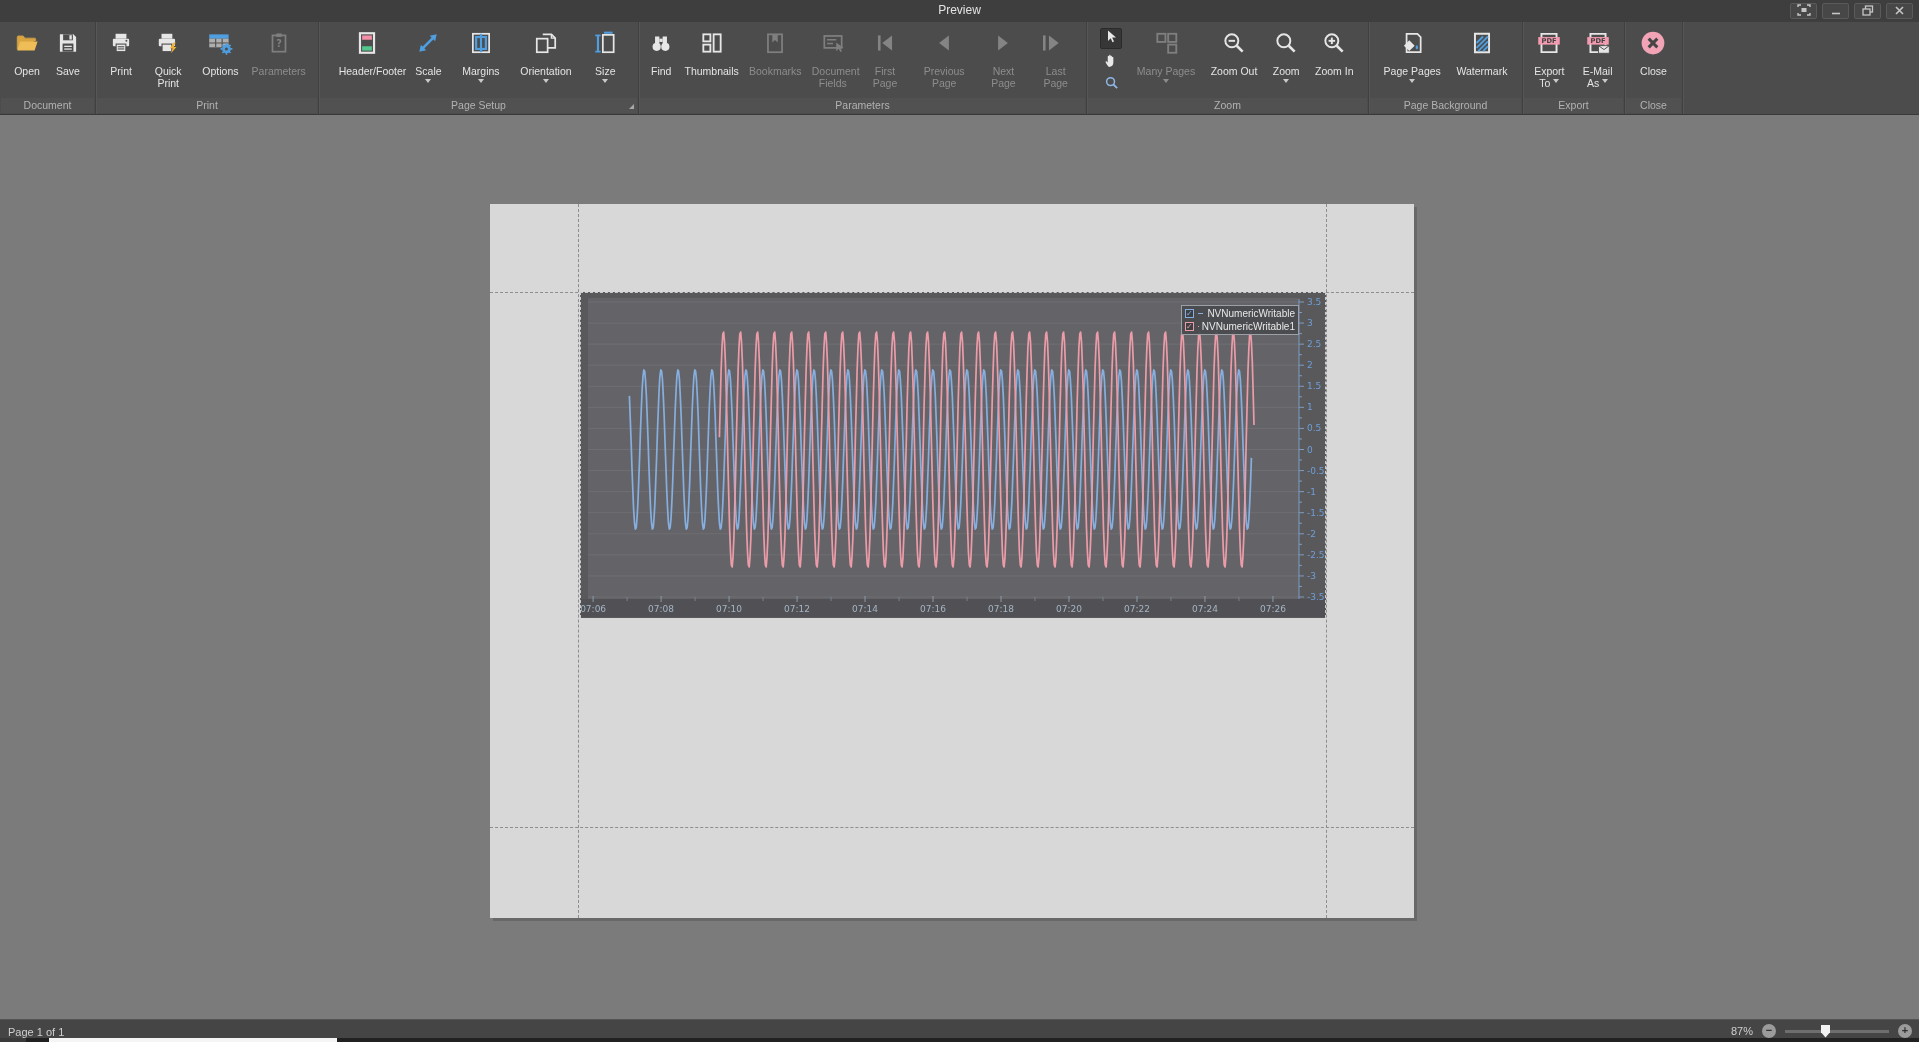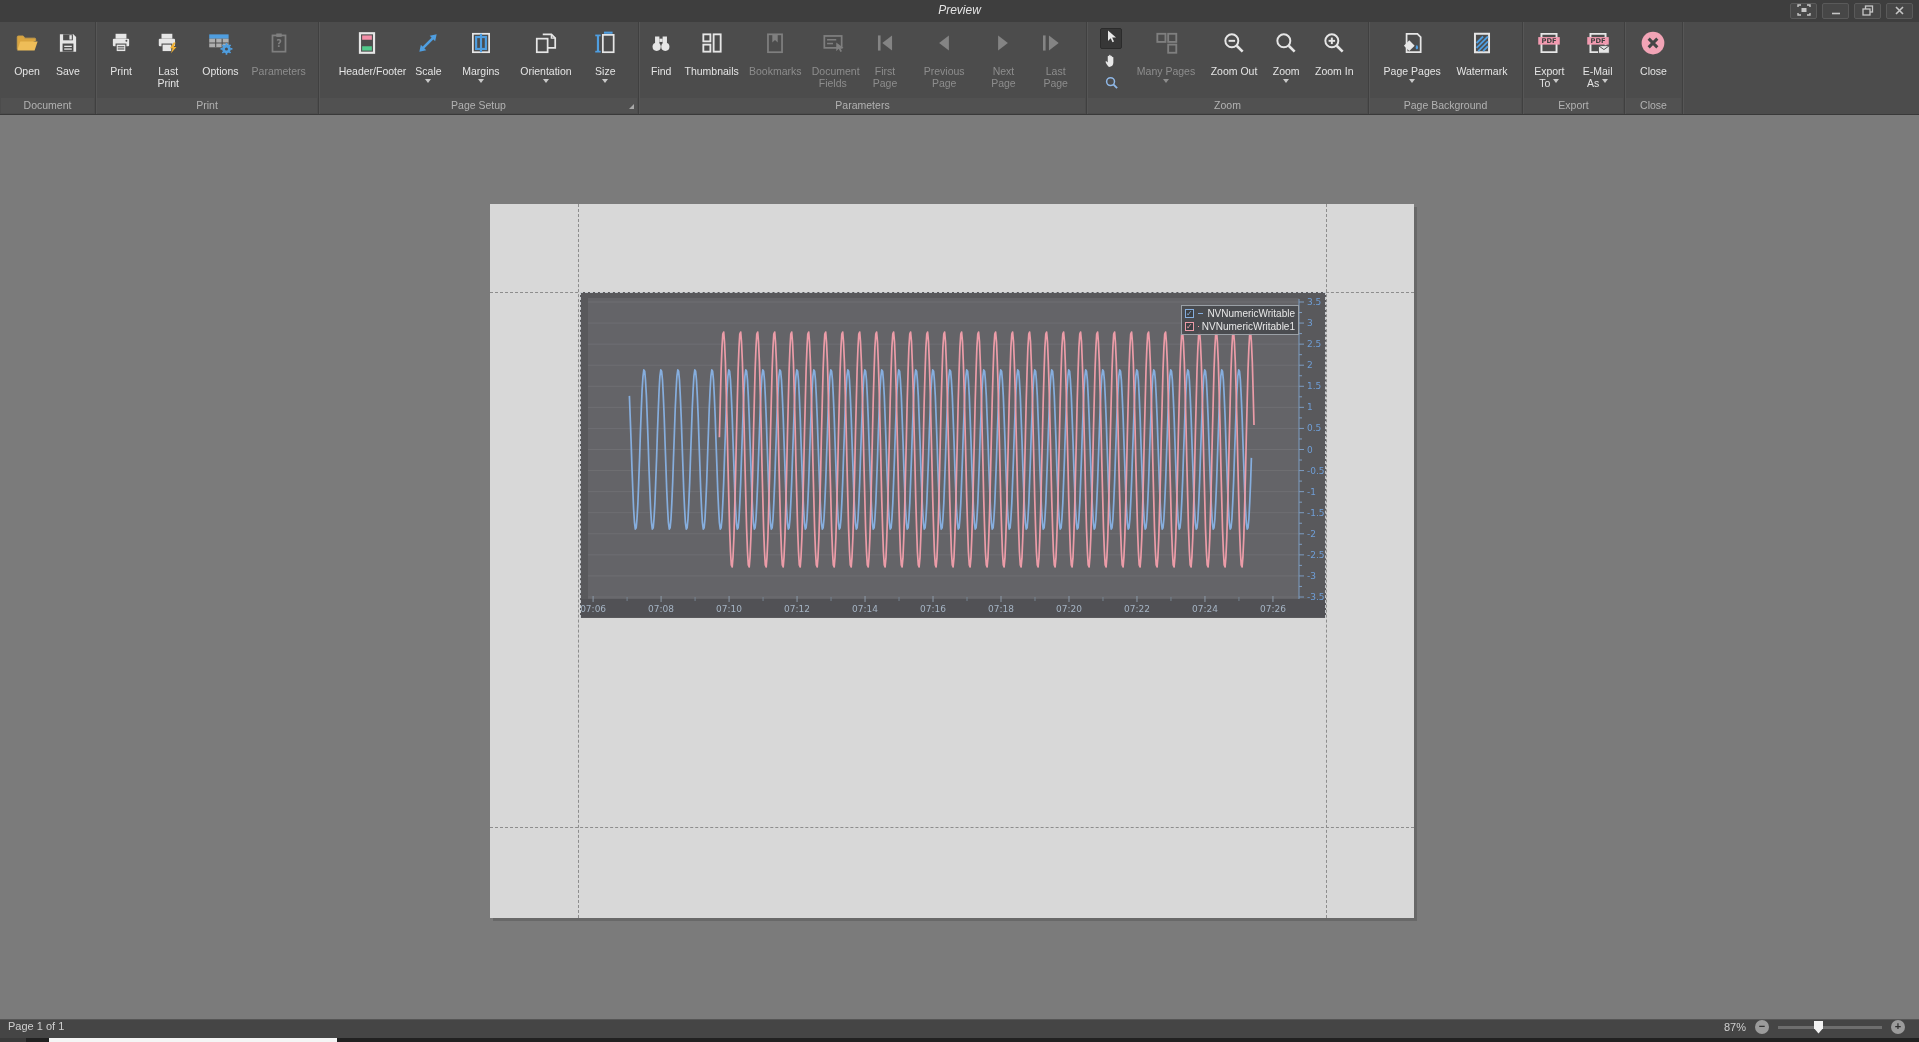--- a/index.html
+++ b/index.html
@@ -3,21 +3,21 @@
 <meta charset="utf-8">
 <style>
   * { margin:0; padding:0; box-sizing:border-box; }
   html,body { width:1919px; height:1042px; overflow:hidden;
     font-family:"Liberation Sans", sans-serif; background:#7b7b7b; }
   .window { width:1919px; height:1042px; display:flex; flex-direction:column; }
 
   
   .titlebar { height:22px; background:#3e3e3e; position:relative; flex:0 0 auto; }
   .titlebar .title { position:absolute; left:0; right:0; top:3px; text-align:center;
-    color:#e3e3e3; font-size:12px;font-style:italic; }
+    color:#e3e3e3; font-size:12px; }
   .winbtns { position:absolute; right:6px; top:3px; display:flex; gap:5px; }
   .winbtn { width:27px; height:16px; background:#474747; border:1px solid #5a5a5a;
     border-radius:2px; display:flex; align-items:center; justify-content:center; }
 
   
   .ribbon { height:93px; background:#4c4c4c; border-bottom:1px solid #393939;
     display:flex; align-items:stretch; flex:0 0 auto; }
   .rgroup { display:flex; flex-direction:column; border-right:1px solid #404040;
     box-shadow:1px 0 0 #565656; flex:0 0 auto; }
   .ritems { flex:1 1 auto; display:flex; align-items:stretch; justify-content:space-evenly;
@@ -60,23 +60,23 @@
     display:flex; flex-direction:column; gap:2px; z-index:3; }
   .legend-row { display:flex; align-items:center; gap:4px; height:11px; }
   .legend-check { width:9px; height:9px; border:1px solid #888; background:#3c4044;
     font-size:8px; line-height:8px; text-align:center; color:#fff; }
   .legend-check.checked::after { content:"\2713"; }
   .legend-line { width:20px; height:0; border-top:1.5px solid #fff; }
   .legend-name { color:#e8e8e8; font-size:10px; white-space:nowrap; }
 
   
   .statusbar { height:19px; background:#454545; border-top:1px solid #555;
-    display:flex; align-items:flex-start; color:#cfcfcf; font-size:11px; flex:0 0 auto;gap:39px; }
+    display:flex; align-items:flex-end; color:#cfcfcf; font-size:11px; flex:0 0 auto;gap:39px; }
   .statusbar .pageinfo { margin-left:8px; }
-  .statusbar .zoomctl { margin-left:auto; margin-right:14px; display:flex;
+  .statusbar .zoomctl { margin-left:auto; margin-right:7px; display:flex;
     align-items:center; gap:9px; }
   .zbtn { width:14px; height:14px; border-radius:50%; background:#9b9b9b; color:#2f2f2f;
     font-size:11px; font-weight:bold; line-height:13px; text-align:center; }
   .ztrack { width:104px; height:3px; background:#6e6e6e; position:relative; }
   .zthumb { position:absolute; left:36px; top:-5px; width:9px; height:13px; background:#f2f2f2;
     clip-path:polygon(0 0,100% 0,100% 60%,50% 100%,0 60%); }
 
   
   .bottomstrip { height:4px; background:#212121; position:relative; flex:0 0 auto; }
   .bottomstrip .seg-gray { position:absolute; left:0; width:26px; top:0; bottom:0; background:#3a3a3a; }
@@ -162,21 +162,21 @@
         </div>
         <div class="rbtn">
           <span class="ricon">
               <svg width="26" height="26" viewBox="0 0 24 24">
                 <rect x="6" y="3.5" width="10" height="4.5" fill="#e6e6e6"></rect>
                 <rect x="3.5" y="8" width="15" height="7" rx="1" fill="#e6e6e6"></rect>
                 <rect x="6.5" y="13" width="9" height="7" fill="#e6e6e6" stroke="#4c4c4c" stroke-width="1"></rect>
                 <polygon points="17.2,11.5 13.8,16.8 16.2,16.8 14.8,21.5 19.8,15.6 17.3,15.6 19,11.5" fill="#f2b233"></polygon>
               </svg>
             </span>
-          <span class="rlabel narrow">Last Print</span>
+          <span class="rlabel narrow">Quick Print</span>
         </div>
         <div class="rbtn">
           <span class="ricon">
               <svg width="28" height="26" viewBox="0 0 26 24">
                 <rect x="3" y="4" width="18" height="4" fill="#4f9ee0"></rect>
                 <rect x="3" y="8" width="18" height="8" fill="#aeaeae"></rect>
                 <path d="M3 12 h18 M9 8 v8 M15 8 v8" stroke="#4c4c4c" stroke-width="1"></path>
                 <circle cx="19" cy="17.5" r="4" fill="#4f9ee0"></circle>
                 <circle cx="19" cy="17.5" r="1.4" fill="#4c4c4c"></circle>
                 <path d="M19 12 v2 M19 21 v2 M13.5 17.5 h2 M22.5 17.5 h2 M15.2 13.7 l1.4 1.4 M21.4 19.9 l1.4 1.4 M15.2 21.3 l1.4-1.4 M21.4 15.1 l1.4-1.4" stroke="#4f9ee0" stroke-width="1.5"></path>

